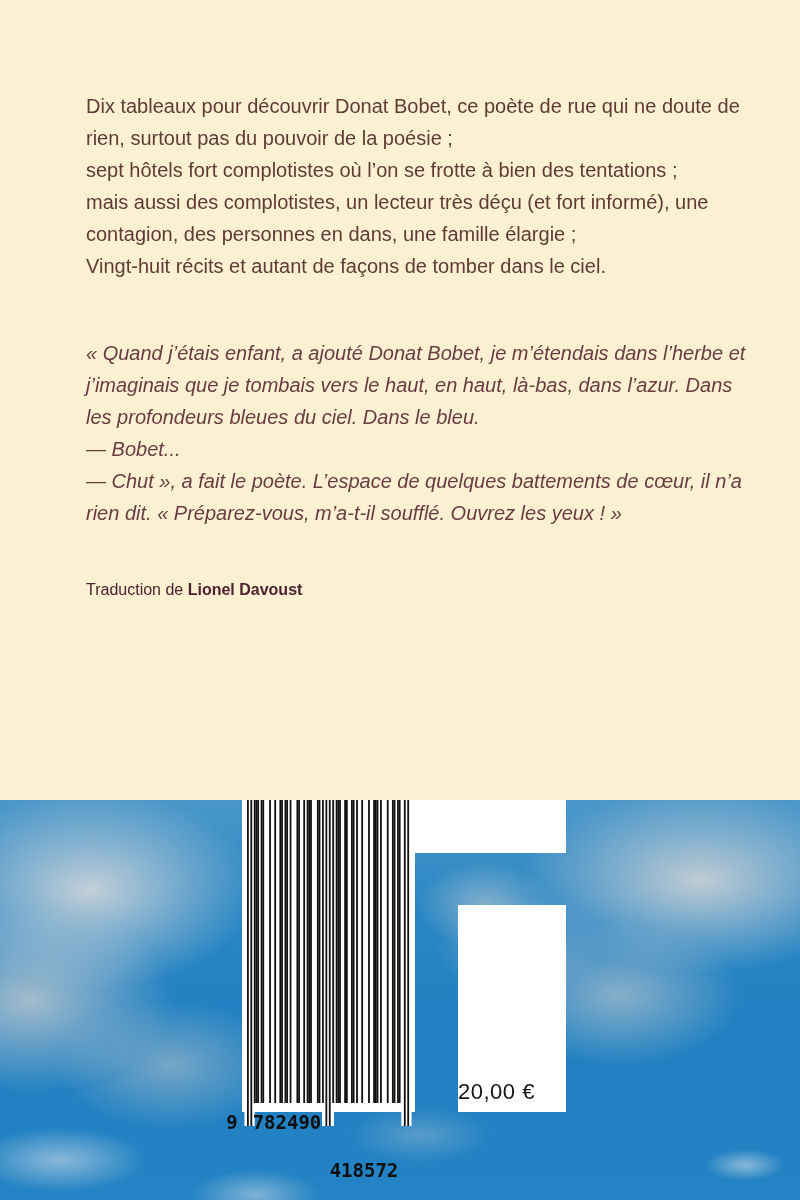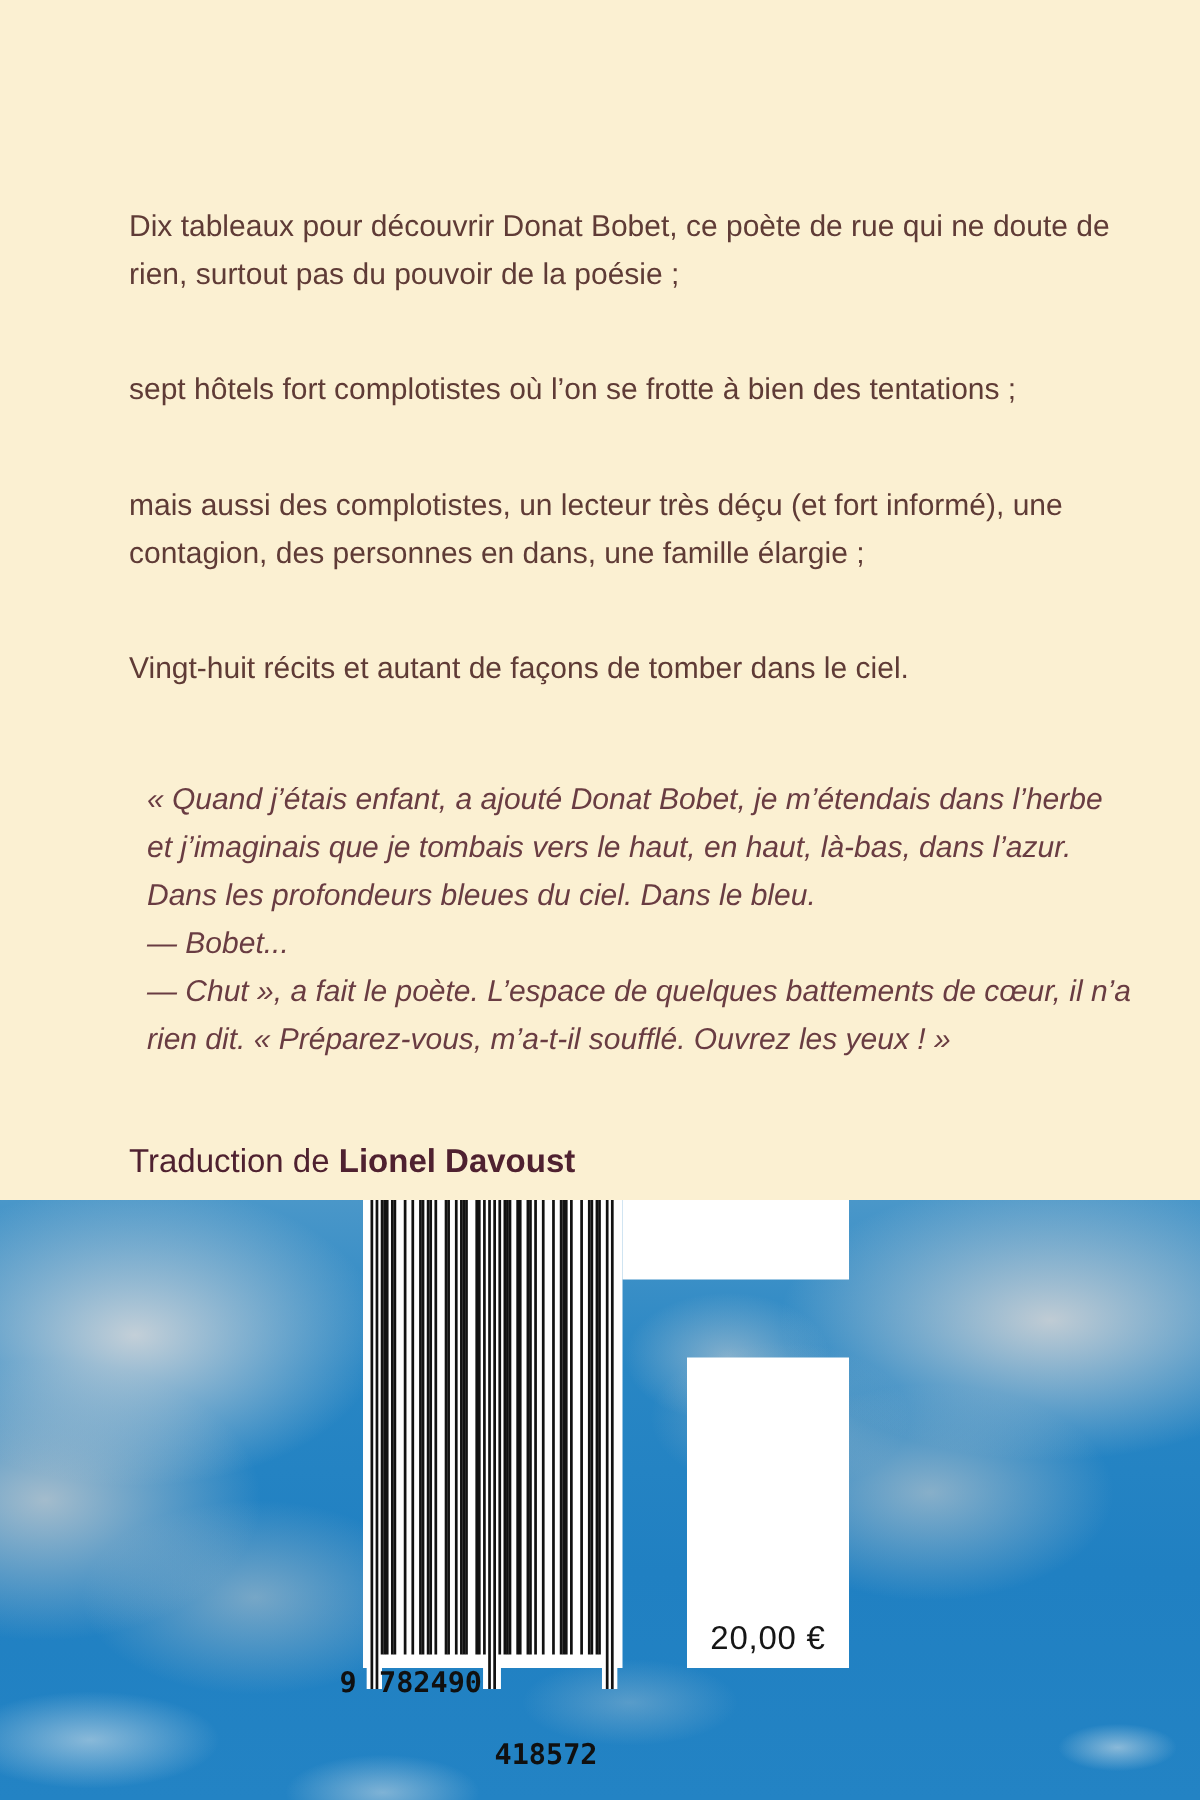--- a/index.html
+++ b/index.html
@@ -3,24 +3,24 @@
 <meta charset="utf-8">
 <style>
   html,body{margin:0;padding:0;background:#ffffff;}
   body{width:800px;height:1200px;position:relative;overflow:hidden;
        font-family:"Liberation Sans",sans-serif;}
 
   
   .cream{position:absolute;left:0;top:0;width:800px;height:800px;
          background:#fbf0d2;box-sizing:border-box;
          padding:90px 46px 0 86px;}
-  .clause{font-size:20px;line-height:32px;color:#5f3b36;letter-spacing:0;margin-top:45px;}
+  .clause{font-size:20px;line-height:32px;color:#5f3b36;letter-spacing:0;}
   .quote-block{margin-top:55px;}
-  .quote-line{font-size:20px;line-height:32px;color:#693c42;font-style:italic;margin-left:12px;}
-  .translation{margin-top:52px;font-size:22px;color:#4f2130;}
+  .quote-line{font-size:20px;line-height:32px;color:#693c42;font-style:italic;}
+  .translation{margin-top:52px;font-size:16px;color:#4f2130;}
   .translation .bold{font-weight:bold;}
 
   
   .sky{position:absolute;left:0;top:800px;width:800px;height:400px;overflow:hidden;
     background:
       radial-gradient(230px 140px at 90px 90px,  rgba(203,211,217,.95), rgba(203,211,217,0) 72%),
       radial-gradient(200px 130px at 30px 200px, rgba(186,198,206,.85), rgba(186,198,206,0) 72%),
       radial-gradient(160px 90px  at 170px 265px,rgba(176,192,202,.60), rgba(176,192,202,0) 72%),
       radial-gradient(250px 130px at 700px 80px, rgba(199,207,213,.95), rgba(199,207,213,0) 72%),
       radial-gradient(170px 100px at 620px 195px,rgba(178,194,204,.70), rgba(178,194,204,0) 72%),
@@ -36,21 +36,21 @@
   .bars-svg{position:absolute;left:247px;top:0;width:162px;height:326px;overflow:visible;}
   .bdigit{position:absolute;top:311px;height:23px;line-height:23px;
           font-family:"DejaVu Sans Mono",monospace;font-size:19px;font-weight:700;
           color:#101010;text-align:center;}
   .bdigit.d9{left:222px;width:20px;}
   .bdigit.g1{left:252px;width:70px;}
   .bdigit.g2{left:329px;width:70px;margin-top:48px;}
 
   .topbar{position:absolute;left:415px;top:0;width:151px;height:53px;background:#ffffff;}
   .price-box{position:absolute;left:458px;top:105px;width:108px;height:207px;background:#ffffff;}
-  .price{position:absolute;left:0;right:0;bottom:7px;text-align:center;
+  .price{position:absolute;left:0;right:0;bottom:7px;text-align:left;
          font-size:22px;letter-spacing:.5px;color:#161616;}
 
   .cnl{position:absolute;left:598px;top:266px;width:140px;height:58px;}
   .cnl-small{position:absolute;left:90px;top:9px;color:#ffffff;
              font-size:8px;line-height:9.5px;font-weight:bold;letter-spacing:.3px;}
 </style>
 </head>
 <body>
 
 <div class="cream">

